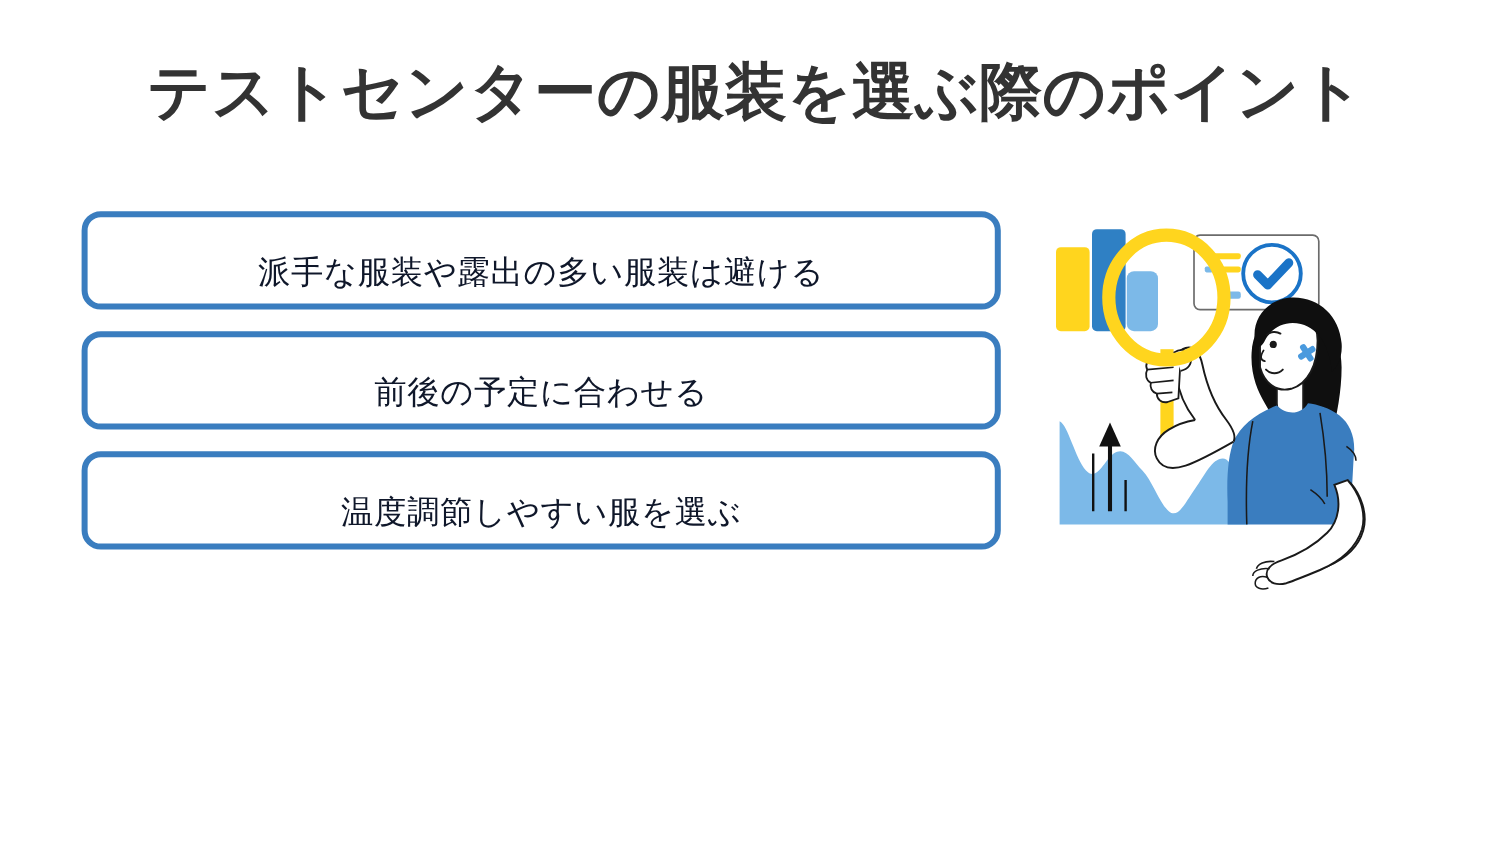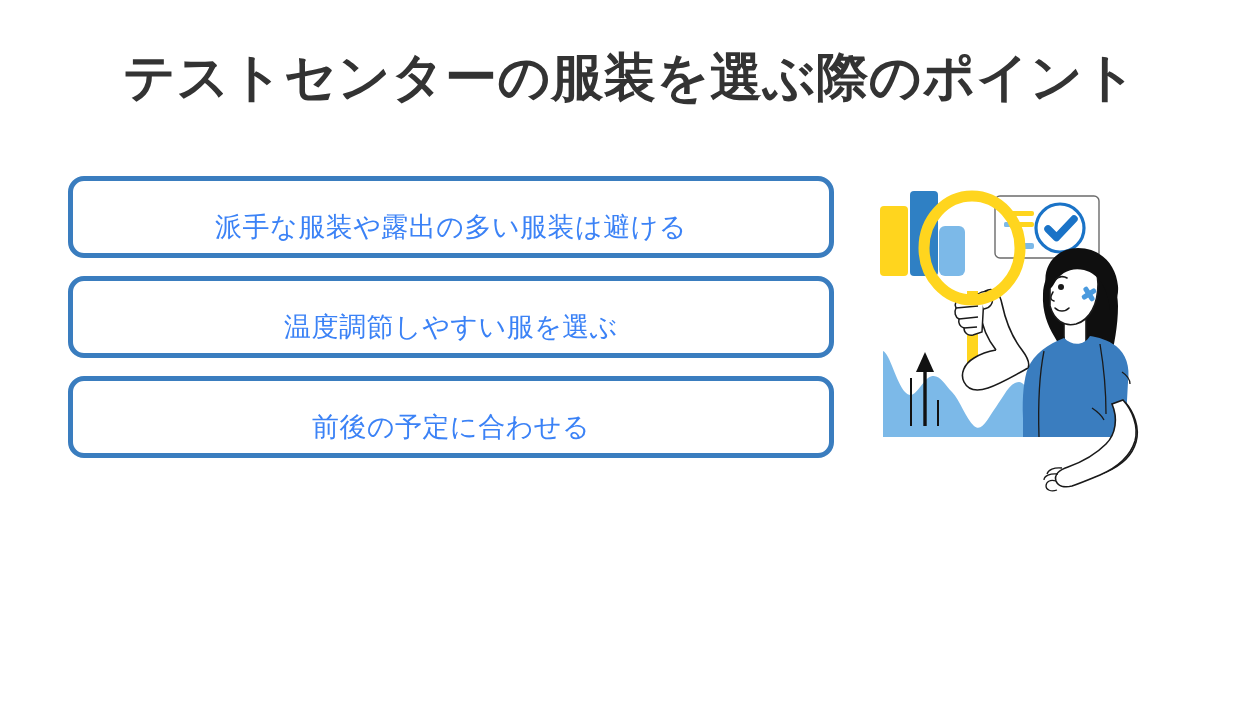--- a/index.html
+++ b/index.html
@@ -46,21 +46,21 @@
     border: 5px solid #3a7dbf;
     border-radius: 16px;
     background: #ffffff;
     margin-bottom: 18px;
     display: flex;
     align-items: center;
     justify-content: center;
   }
   .point-label {
     font-size: 27px;
-    color: #3b82f6;
+    color: #0f172a;
     font-weight: normal;
     letter-spacing: 0.5px;
     line-height: 1;
     white-space: nowrap;
     margin-top: 20px;
   }
 
   
   #illustration {
     position: absolute;
@@ -76,24 +76,24 @@
 
 <div id="slide">
 
   <div id="title">テストセンターの服装を選ぶ際のポイント</div>
 
   <div id="points">
     <div class="point-box">
       <span class="point-label">派手な服装や露出の多い服装は避ける</span>
     </div>
     <div class="point-box">
-      <span class="point-label">温度調節しやすい服を選ぶ</span>
+      <span class="point-label">前後の予定に合わせる</span>
     </div>
     <div class="point-box">
-      <span class="point-label">前後の予定に合わせる</span>
+      <span class="point-label">温度調節しやすい服を選ぶ</span>
     </div>
   </div>
 
   <div id="illustration">
     <svg viewBox="0 0 302 312" xmlns="http://www.w3.org/2000/svg">
 
       <g>
         <rect x="2" y="20" width="28" height="70" rx="4" fill="#ffd51e"></rect>
         <rect x="32" y="5" width="28" height="85" rx="4" fill="#2f80c4"></rect>
         <rect x="61" y="40" width="26" height="50" rx="6" fill="#7cb9e8"></rect>

